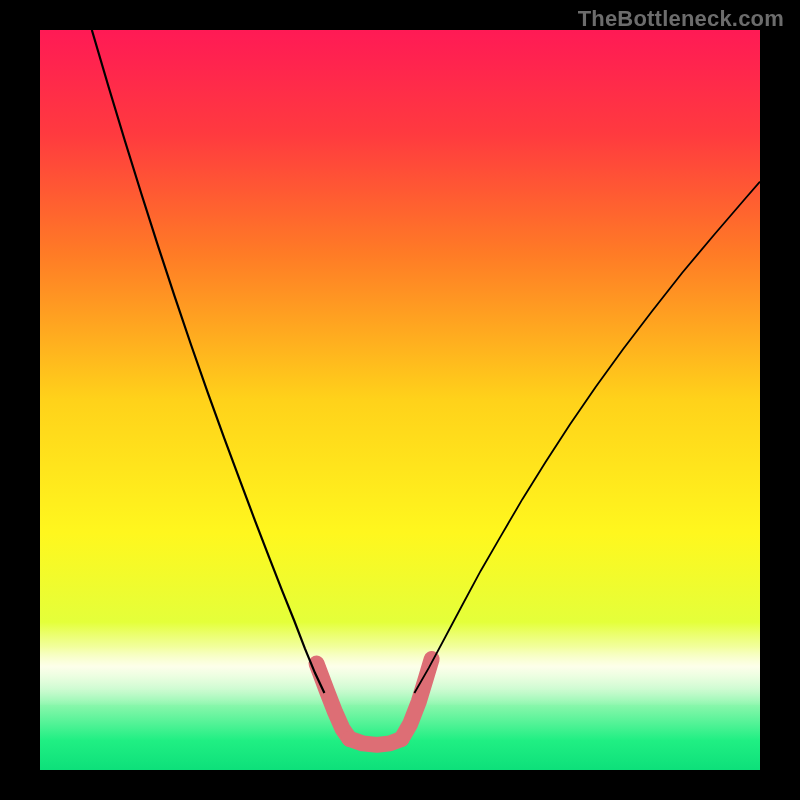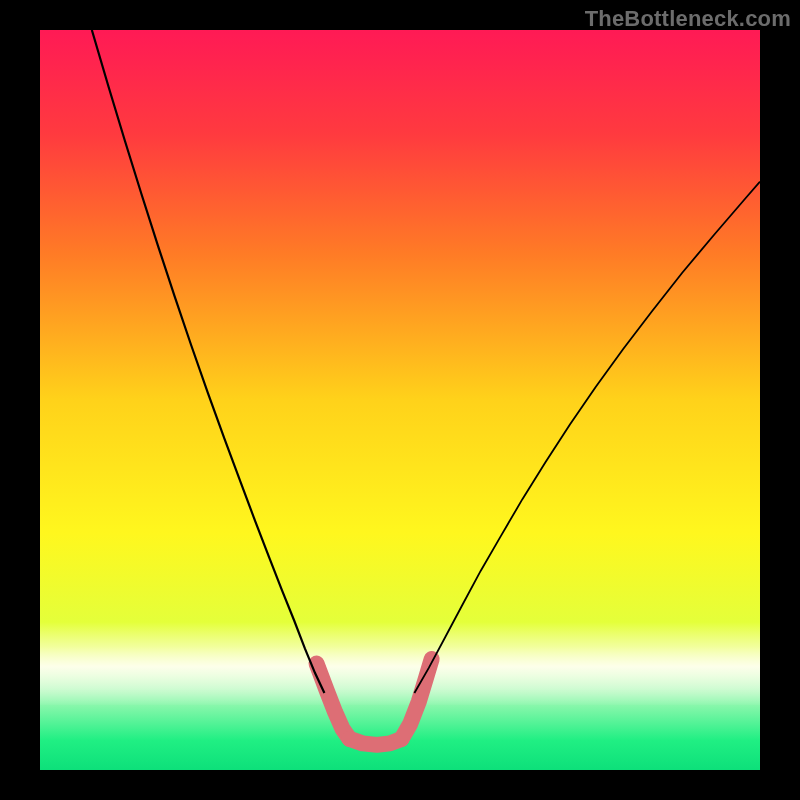--- a/index.html
+++ b/index.html
@@ -13,21 +13,21 @@
   }
   .stage {
     position: relative;
     width: 800px;
     height: 800px;
     background: #000;
   }
   .watermark {
     position: absolute;
     top: 6px;
-    right: 9px;
+    right: 16px;
     color: #6c6c6c;
     font-size: 22px;
     font-weight: 600;
     letter-spacing: 0.2px;
     z-index: 10;
   }
   .plot-area {
     position: absolute;
     left: 40px;
     top: 30px;

